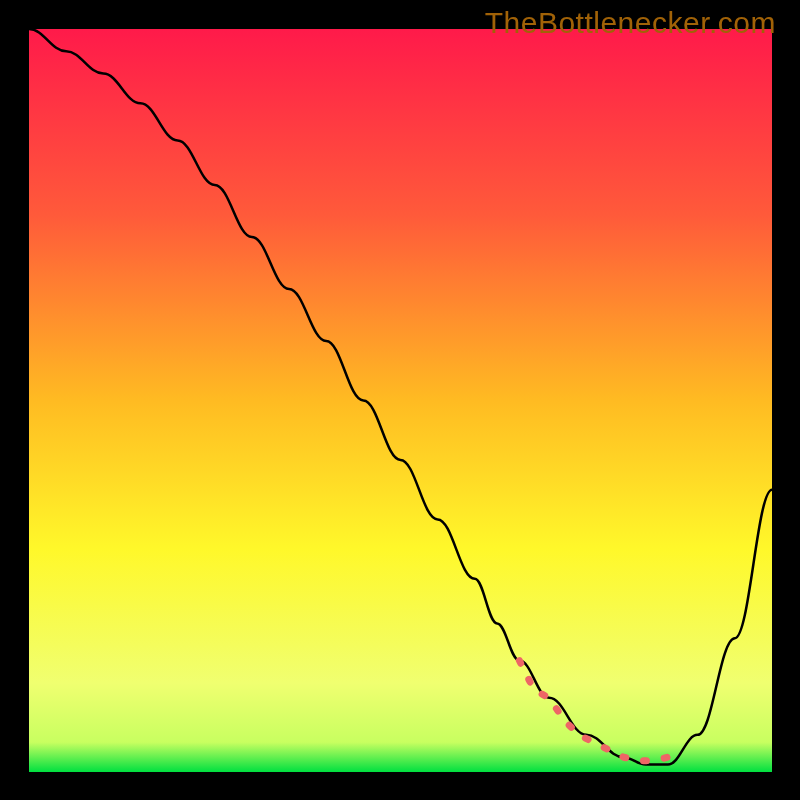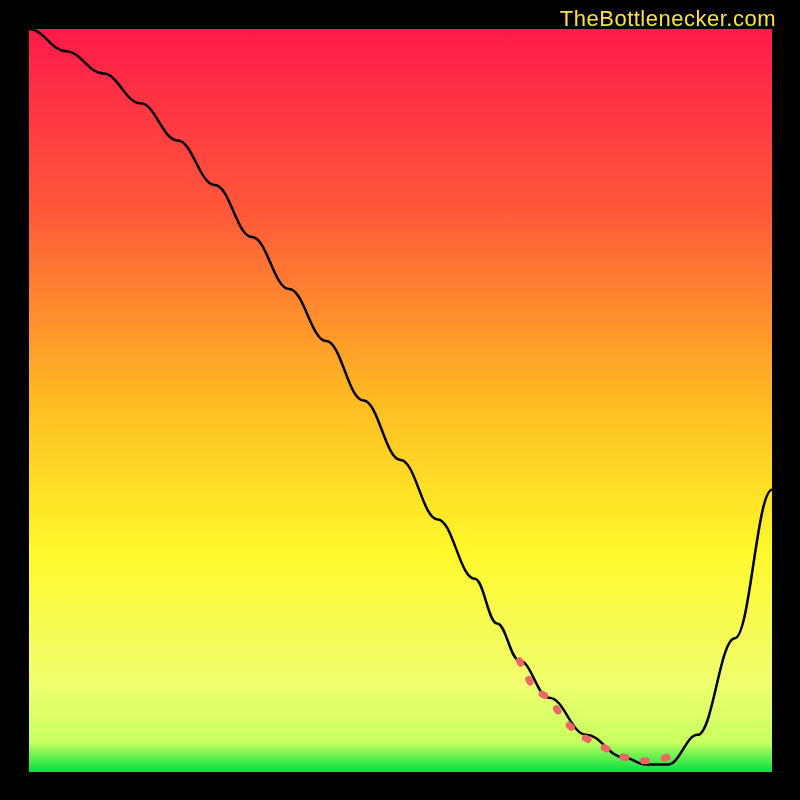--- a/index.html
+++ b/index.html
@@ -14,22 +14,22 @@
   .container {
     position: relative;
     width: 800px;
     height: 800px;
     background: #000;
   }
   .watermark {
     position: absolute;
     top: 6px;
     right: 24px;
-    color: #fde047;
-    font-size: 22px;
+    color: #a16207;
+    font-size: 30px;
     font-weight: 500;
     z-index: 10;
     letter-spacing: 0.5px;
   }
   .plot-area {
     position: absolute;
     left: 29px;
     top: 29px;
     width: 743px;
     height: 743px;

